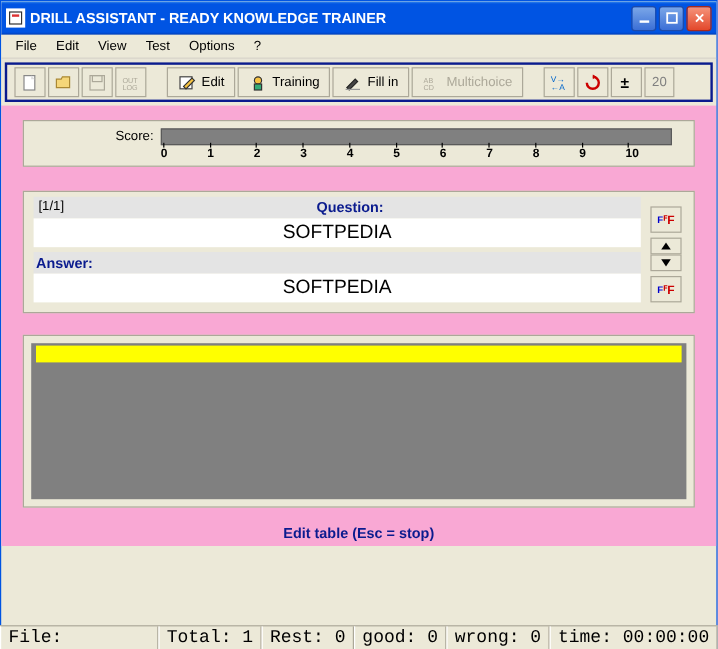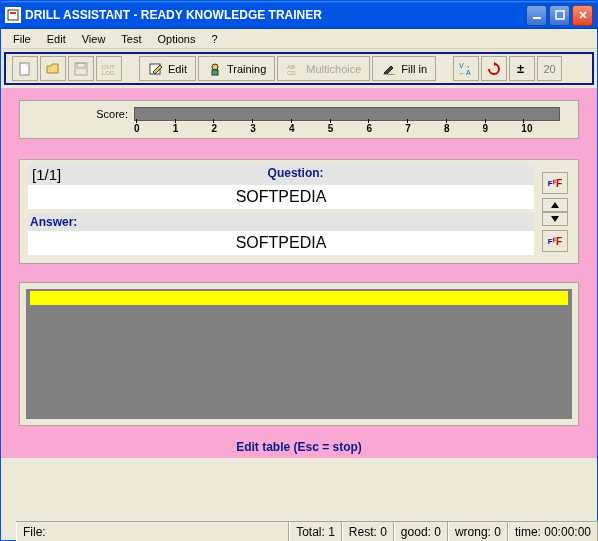--- a/index.html
+++ b/index.html
@@ -138,21 +138,21 @@
     padding: 4px 8px 8px 8px;
     display: flex;
   }
   .qa-left { flex: 1; }
   .qa-right { width: 36px; display: flex; flex-direction: column; align-items: center; gap: 4px; padding-left: 6px; padding-top: 8px;}
   .qa-header {
     display: flex;
     background: #e4e4e4;
     padding: 2px 4px;
   }
-  .qa-counter { color: #000; font-size: 15px; }
+  .qa-counter { color: #000; font-size: 11px; }
   .qa-title { flex: 1; text-align: center; color: #0a1b8e; font-weight: bold; font-size: 12px; }
   .qa-field {
     background: white;
     padding: 3px 4px;
     font-size: 16px;
     text-align: center;
     color: #000;
     min-height: 20px;
     border: none;
     width: 100%;
@@ -209,26 +209,27 @@
   .hint {
     text-align: center;
     color: #0a1b8e;
     font-weight: bold;
     font-size: 12px;
     margin-top: 14px;
   }
   
   .statusbar {
     position: absolute;
-    bottom: 0; left: 16px; right: 0;
+    bottom: 0; left: 0; right: 0;
     height: 20px;
     background: #ece9d8;
     border-top: 1px solid #aca899;
     display: flex;
-    font-size: 12px;
+    font-size: 15px;
+    font-family: Liberation Mono, monospace;
   }
   .status-cell {
     border-right: 1px solid #aca899;
     border-left: 1px solid #fff;
     padding: 2px 6px;
     display: flex; align-items: center;
   }
   .status-cell:first-child { flex: 1; }
   
   svg { display: block; }
@@ -321,37 +322,37 @@
     </div>
     <div class="tool-btn wide">
       <span class="icon">
             <svg width="16" height="16">
               <circle cx="8" cy="6" r="3" fill="#f5c242" stroke="#333"></circle>
               <rect x="5" y="9" width="6" height="5" fill="#3a7" stroke="#333"></rect>
             </svg>
           </span>
       <span>Training</span>
     </div>
+    <div class="tool-btn wide">
+      <span class="icon">
+            <svg width="16" height="16">
+              <path d="M3 12 L10 5 L12 7 L5 14 Z" fill="#444" stroke="#222"></path>
+              <rect x="2" y="13" width="12" height="1" fill="#999"></rect>
+            </svg>
+          </span>
+      <span>Fill in</span>
+    </div>
     <div class="tool-btn wide disabled">
       <span class="icon">
             <svg width="16" height="16">
               <text x="1" y="8" font-size="6" fill="#aca899">AB</text>
               <text x="1" y="14" font-size="6" fill="#aca899">CD</text>
             </svg>
           </span>
       <span>Multichoice</span>
-    </div>
-    <div class="tool-btn wide">
-      <span class="icon">
-            <svg width="16" height="16">
-              <path d="M3 12 L10 5 L12 7 L5 14 Z" fill="#444" stroke="#222"></path>
-              <rect x="2" y="13" width="12" height="1" fill="#999"></rect>
-            </svg>
-          </span>
-      <span>Fill in</span>
     </div>
   </div>
   <div class="tool-sep"></div>
   <div class="tool-group">
     <div class="tool-btn">
           <span class="icon">
             <svg width="16" height="16">
               <text x="1" y="7" font-size="7" fill="#06c">V→</text>
               <text x="1" y="14" font-size="7" fill="#06c">←A</text>
             </svg>

